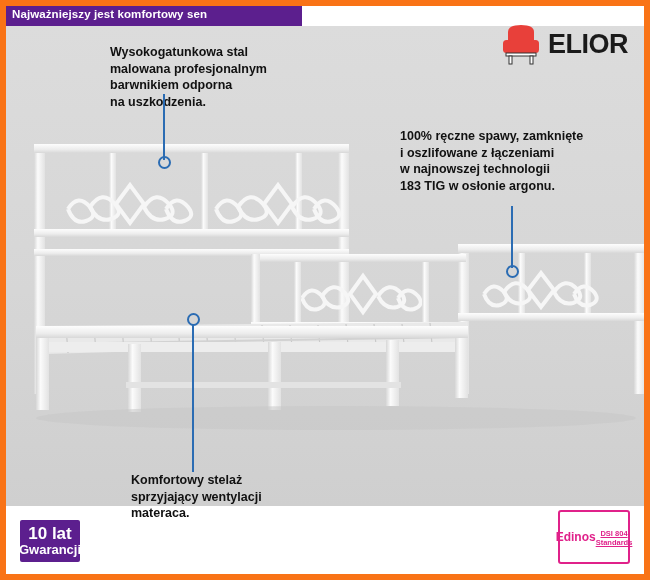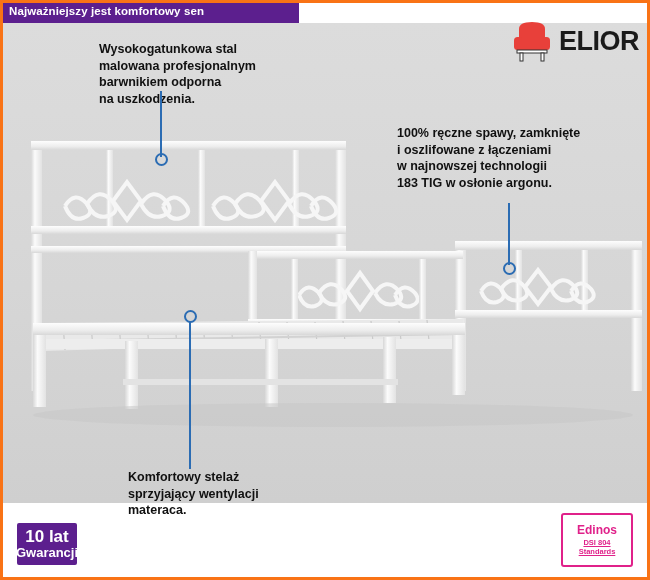--- a/index.html
+++ b/index.html
@@ -8,21 +8,21 @@
     background: #ffffff;
   }
   body {
     font-family: "Liberation Sans", sans-serif;
   }
   #page {
     position: relative;
     width: 650px;
     height: 580px;
     background: #ffffff;
-    border: 3px solid #f97316;
+    border: 6px solid #f97316;
     box-sizing: border-box;
     overflow: hidden;
   }
 
   
   #header-bar {
     position: absolute;
     left: 0;
     top: 0;
     width: 296px;
@@ -37,21 +37,21 @@
     color: #ffffff;
     font-size: 11.5px;
     font-weight: bold;
     letter-spacing: 0.1px;
     white-space: nowrap;
   }
 
   
   #brand {
     position: absolute;
-    right: 8px;
+    right: 16px;
     top: 16px;
     display: flex;
     align-items: center;
     gap: 6px;
   }
   #brand-text {
     font-size: 27px;
     font-weight: bold;
     color: #1a1a1a;
     letter-spacing: -0.5px;
@@ -60,21 +60,21 @@
 
   
   .note {
     position: absolute;
     font-size: 12.5px;
     font-weight: bold;
     color: #111111;
     line-height: 1.32;
     white-space: pre-line;
   }
-  #note-steel { left: 96px;  top: 38px;  width: 215px; }
+  #note-steel { left: 104px;  top: 38px;  width: 215px; }
   #note-welds { left: 394px; top: 122px; width: 240px; }
   #note-slats { left: 109px; top: 466px; width: 215px; margin-left: 16px; }
 
   
   .leader {
     position: absolute;
     background: #2b6cb3;
   }
   .dot {
     position: absolute;
@@ -117,21 +117,20 @@
   #edinos-badge {
     position: absolute;
     right: 14px;
     bottom: 10px;
     width: 72px;
     height: 54px;
     border: 2px solid #e0218a;
     border-radius: 3px;
     box-sizing: border-box;
     display: flex;
-    flex-direction: column;
     align-items: center;
     justify-content: center;
     background: #ffffff;
   }
   #edinos-title {
     font-size: 12px;
     font-weight: bold;
     color: #e0218a;
     line-height: 1;
   }

